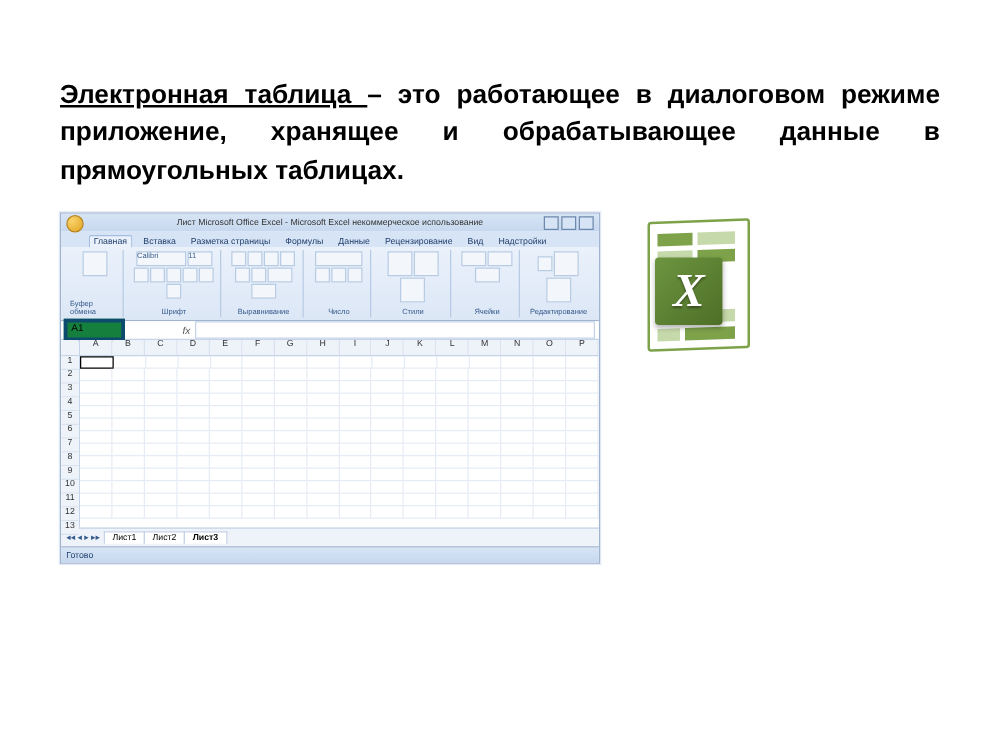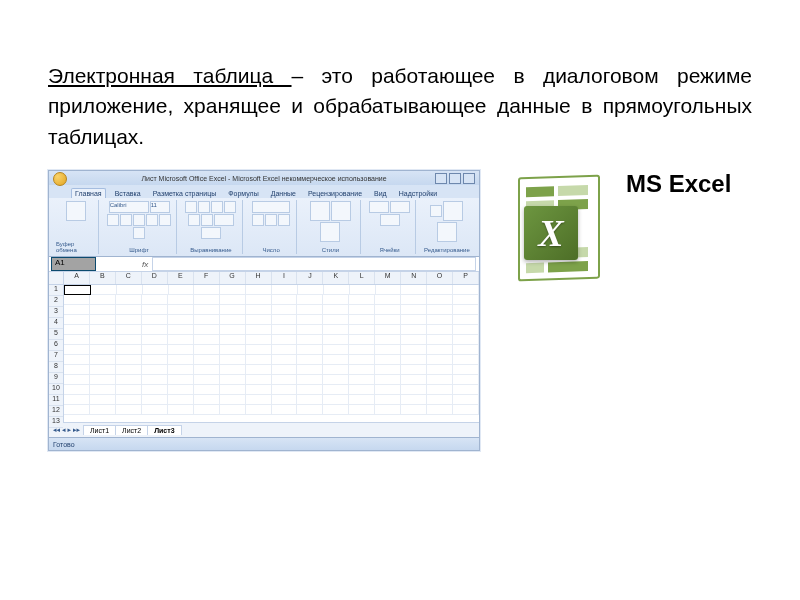--- a/index.html
+++ b/index.html
@@ -9,21 +9,21 @@
     height: 600px;
     font-family: Arial, sans-serif;
     background: #fff;
     color: #000;
   }
   .slide {
     padding: 40px 48px;
   }
   .definition {
     font-size: 21px;
-    font-weight: normal;
+    font-weight: bold;
     text-align: justify;
     line-height: 1.45;
     margin-bottom: 18px;
   }
   .term {
     text-decoration: underline;
   }
   .content-row {
     display: flex;
     align-items: flex-start;
@@ -93,21 +93,21 @@
   }
   .rbtns { display:flex; flex-wrap:wrap; gap:1px; justify-content:center; align-items:center; }
   .rb {
     width:10px;height:10px;border:1px solid #b8cbe4;background:#f3f7fc;
   }
   .rb.big{width:18px;height:18px;}
   .rb.wide{width:18px;}
   .formula-row {
     height:14px;border-bottom:1px solid #c5d3e8;display:flex;align-items:center;background:#fff;
   }
-  .namebox{width:40px;height:12px;border:1px solid #0c4a6e;margin:0 2px;font-size:8px;padding-left:3px;background:#a3a3a3;}
+  .namebox{width:40px;height:12px;border:3px solid #0c4a6e;margin:0 2px;font-size:8px;padding-left:3px;background:#15803d;}
   .fx{font-style:italic;color:#555;font-size:8px;margin:0 4px;padding-left:40px;}
   .fxbar{flex:1;height:12px;border:1px solid #c5d3e8;margin-right:3px;background:#fff;}
   .grid-wrap{display:flex;height:150px;background:#fff;}
   .rowhdrs{width:14px;border-right:1px solid #c5d3e8;}
   .rowhdrs div{height:10px;border-bottom:1px solid #d9e2ef;font-size:7px;color:#333;text-align:center;background:#eef3fa;}
   .rowhdrs .corner{height:12px;border-bottom:1px solid #c5d3e8;}
   .gridmain{flex:1;overflow:hidden;}
   .colhdrs{display:flex;height:12px;border-bottom:1px solid #c5d3e8;}
   .colhdrs div{width:25px;border-right:1px solid #d9e2ef;font-size:7px;text-align:center;background:#eef3fa;color:#333;}
   .cells{}
@@ -573,16 +573,15 @@
           <div class="xi-ggreen" style="left:38px;top:22px;width:30px;height:10px"></div>
           <div class="xi-ggreen" style="left:6px;top:70px;width:18px;height:10px"></div>
           <div class="xi-glight" style="left:28px;top:70px;width:40px;height:10px"></div>
           <div class="xi-glight" style="left:6px;top:84px;width:18px;height:10px"></div>
           <div class="xi-ggreen" style="left:28px;top:84px;width:40px;height:10px"></div>
         </div>
         <div class="xi-xbox">
             <span class="xi-x">X</span>
           </div>
       </div>
-      <div class="ms-label">MS Excel</div>
     </div>
   </div>
 </div>
 
 </body></html>

